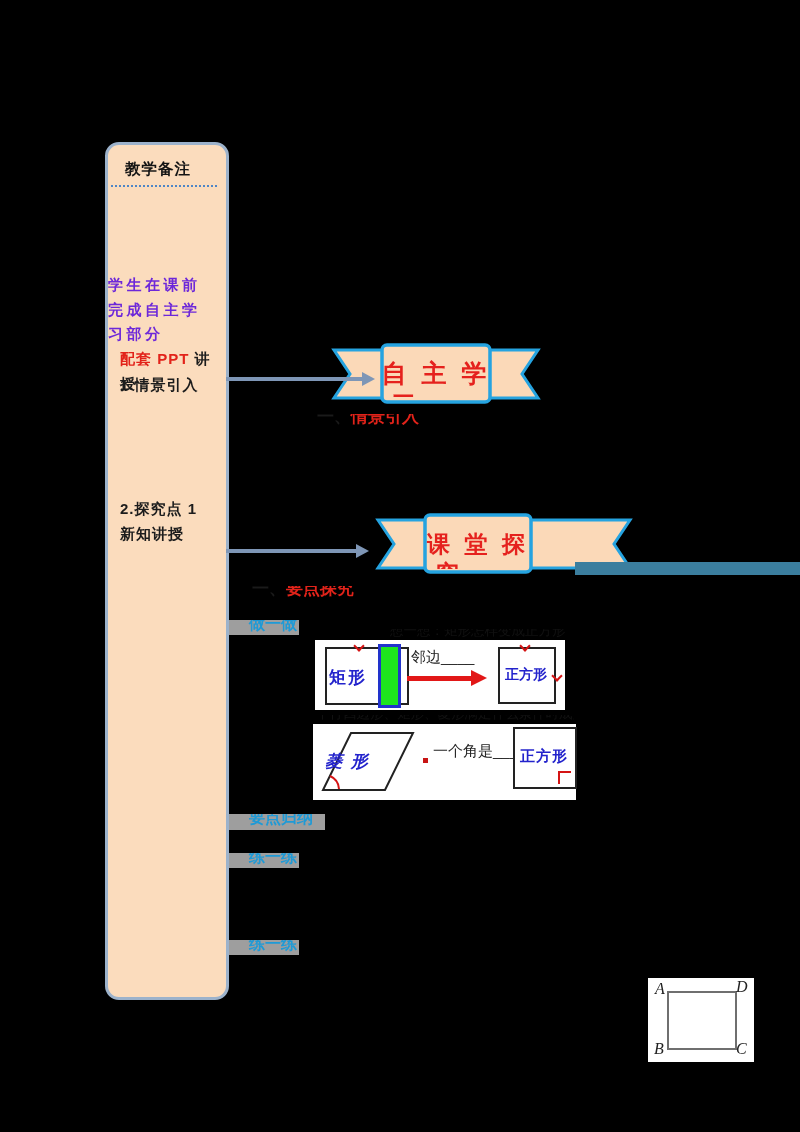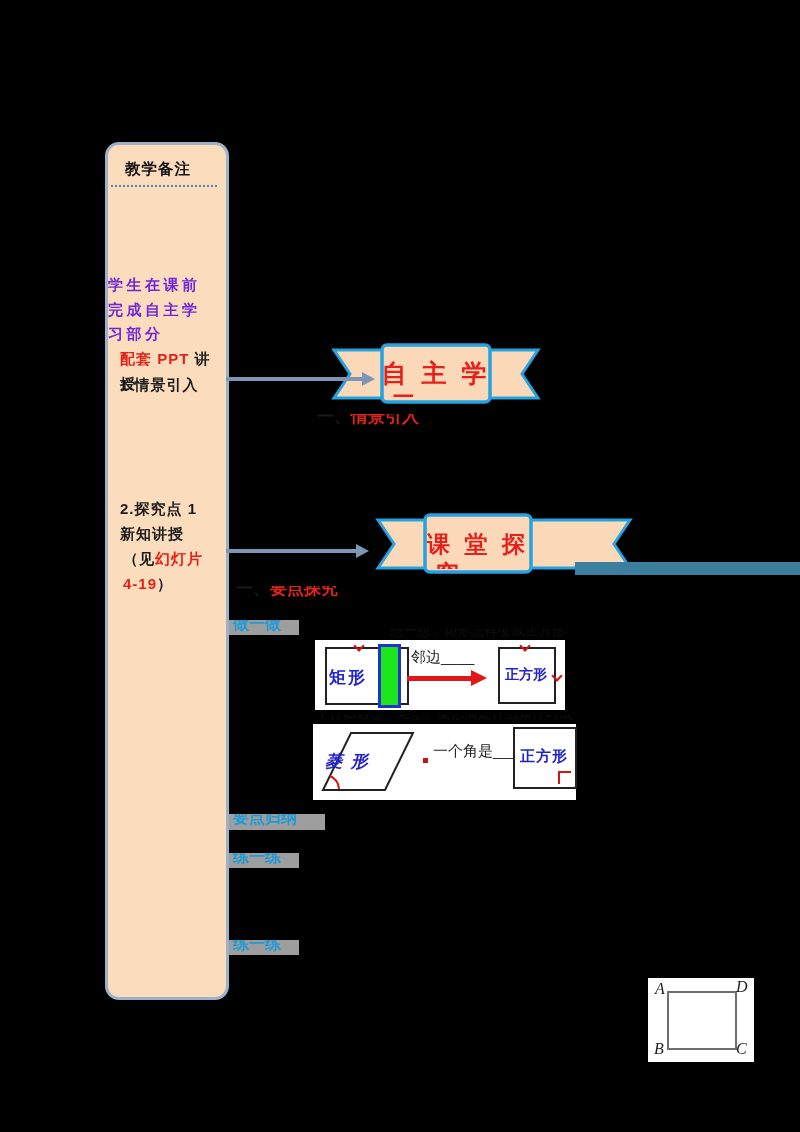--- a/index.html
+++ b/index.html
@@ -25,21 +25,21 @@
   
   .conn-line{height:4px;background:#7e96b6;z-index:6;}
   .conn-head{width:0;height:0;border-top:7px solid transparent;border-bottom:7px solid transparent;
     border-left:13px solid #7e96b6;z-index:6;}
   .teal-bar{background:#3b7e9e;}
   
   .clip{overflow:hidden;}
   .sect{font-size:17px;font-weight:bold;white-space:nowrap;line-height:22px;}
   .sect .pre{color:#1a1a1a;}
   .bluelabel{font-size:16px;font-weight:bold;color:#1f9ad6;background:#9e9e9e;
-    padding:1px 4px;white-space:nowrap;line-height:20px;display:inline-block;}
+    padding:1px 20px;white-space:nowrap;line-height:20px;display:inline-block;}
   .caption{font-size:13.5px;color:#111;white-space:nowrap;line-height:17px;}
   
   .whitebox{background:#ffffff;}
   .shape-rect{border:2px solid #222;background:#fff;}
   .blue-cn{color:#2323cc;font-weight:bold;font-size:17px;letter-spacing:2px;white-space:nowrap;}
   .black-cn{color:#222;font-size:15px;white-space:nowrap;}
   .green-strip{background:#1ee61e;border:3px solid #2233cc;}
   .red-arrow-line{height:5px;background:#e21717;}
   .red-arrow-head{width:0;height:0;border-top:8px solid transparent;border-bottom:8px solid transparent;
     border-left:16px solid #e21717;}
@@ -60,23 +60,20 @@
     <div class="abs dotted"></div>
 
     <div class="abs side-text" style="top:128px;">学生在课前完成自主学习部分</div>
 
     <div class="abs side-bold" style="top:202px;">
       <span class="red">配套 PPT </span><span>讲授</span>
     </div>
     <div class="abs side-bold" style="top:228px;">1.情景引入</div>
 
     <div class="abs side-bold" style="top:352px;">2.探究点 1 新知讲授</div>
-    <div class="abs side-bold slides" style="top:402px;left:15px;">
-      <span>（见</span><span class="red">幻灯片4-19</span><span>）</span>
-    </div>
   </div>
 
   <div class="abs conn-line" style="left:226px;top:377px;width:138px;"></div>
   <div class="abs conn-head" style="left:362px;top:372px;"></div>
 
   <div class="abs conn-line" style="left:226px;top:549px;width:132px;"></div>
   <div class="abs conn-head" style="left:356px;top:544px;"></div>
 
   <svg class="abs" style="left:330px;top:342px;" width="212" height="63" viewBox="0 0 212 63">
     <defs>
@@ -108,21 +105,21 @@
     <polygon points="150,9 256,9 240,33 256,57 150,57" fill="#fbd9b8" stroke="#25a3e0" stroke-width="3"></polygon>
     <rect x="51" y="4" width="106" height="57" rx="5" fill="#fbd9b8"></rect>
     <text x="104" y="41" text-anchor="middle" font-size="23" font-weight="bold" fill="#e5211d" letter-spacing="4">课 堂 探</text>
     <text x="73" y="70" text-anchor="middle" font-size="23" font-weight="bold" fill="#e5211d" clip-path="url(#b2clip)">究</text>
     <rect x="51" y="4" width="106" height="57" rx="5" fill="none" stroke="#25a3e0" stroke-width="3.5"></rect>
   </svg>
 
   <div class="abs teal-bar" style="left:575px;top:562px;width:225px;height:13px;"></div>
 
   <div class="abs clip" style="left:236px;top:586px;height:14px;width:130px;">
-    <div class="sect" style="margin-top:-8px;">
+    <div class="sect" style="margin-top:-8px;margin-left:16px;">
       <span class="pre">一、</span><span class="red">要点探究</span>
     </div>
   </div>
 
   <div class="abs clip" style="left:229px;top:620px;height:15px;width:70px;">
     <span class="bluelabel" style="display:block;margin-top:-7px;">做一做</span>
   </div>
 
   <div class="abs clip" style="left:390px;top:629px;height:11px;width:176px;">
     <div class="caption" style="margin-top:-7px;">想一想：矩形怎样变成正方形？____</div>

